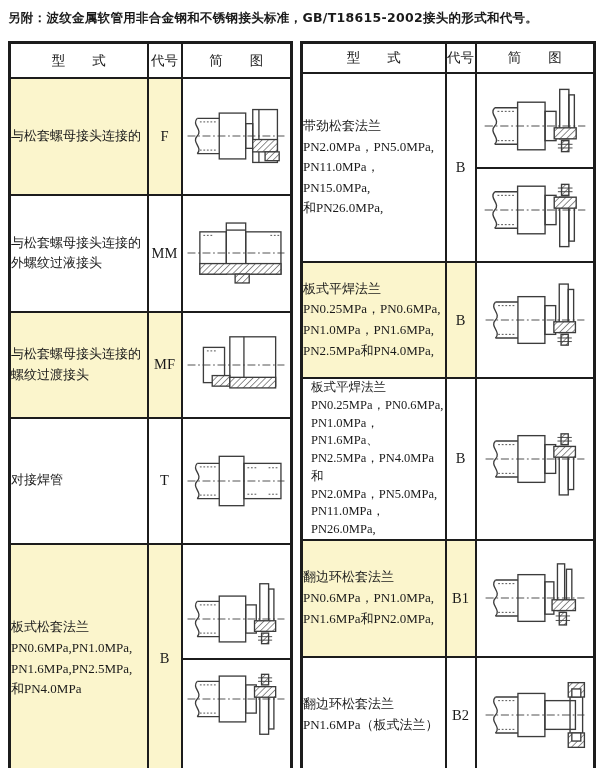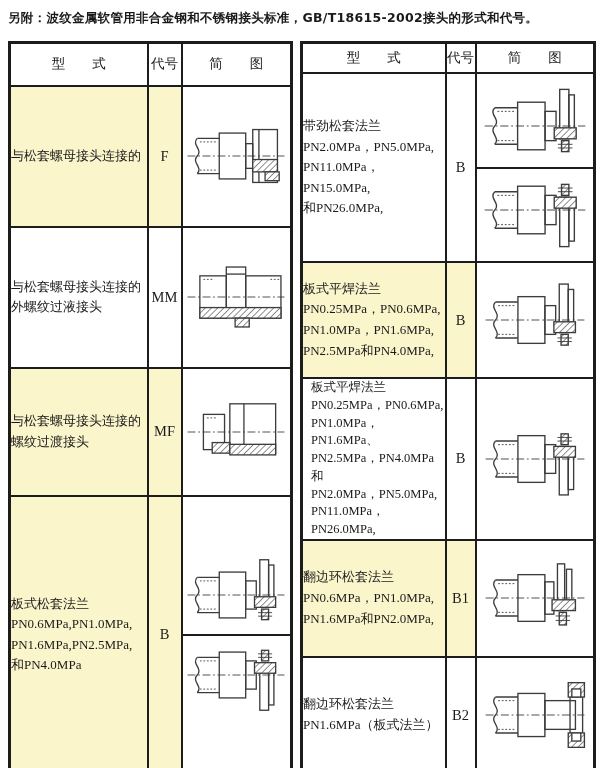--- a/index.html
+++ b/index.html
@@ -224,20 +224,31 @@
         <td class="code">MF</td>
         <td class="diag">
           <div class="dwrap">
                 <svg class="d" width="104" height="74" viewBox="0 0 118 84" stroke="#3c3c3c" stroke-width="1.5">
                   <use href="#d-mf"></use>
                 </svg>
               </div>
         </td>
       </tr>
 
+      <tr style="height:108px">
+        <td class="type">对接焊管</td>
+        <td class="code">T</td>
+        <td class="diag">
+          <div class="dwrap">
+                <svg class="d" width="104" height="76" viewBox="0 0 118 84" stroke="#3c3c3c" stroke-width="1.5">
+                  <use href="#d-t"></use>
+                </svg>
+              </div>
+        </td>
+      </tr>
 
       <tr class="hl" style="height:197px">
         <td class="type">板式松套法兰
 PN0.6MPa,PN1.0MPa,
 PN1.6MPa,PN2.5MPa,
 和PN4.0MPa</td>
         <td class="code">B</td>
         <td class="diag">
           <div class="split">
             <div class="half first">

